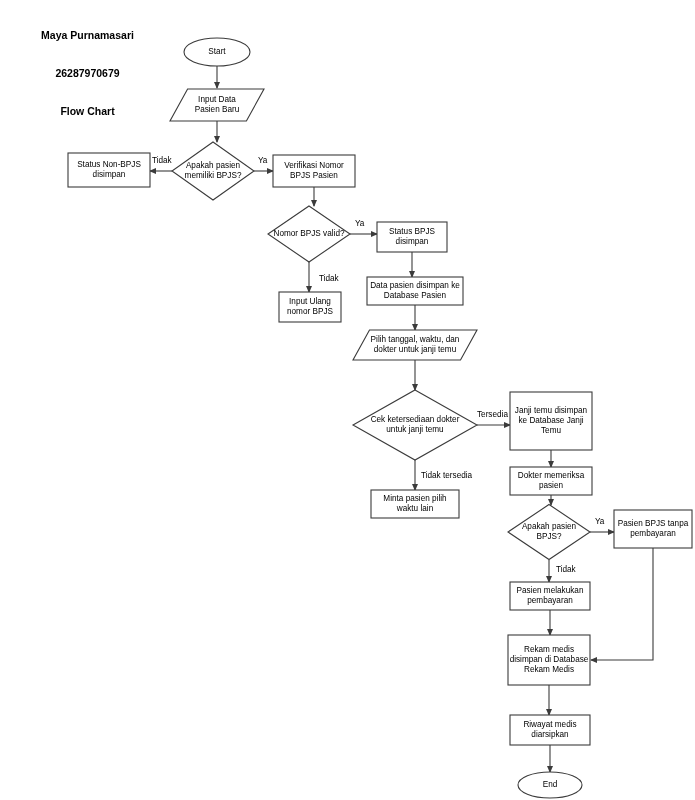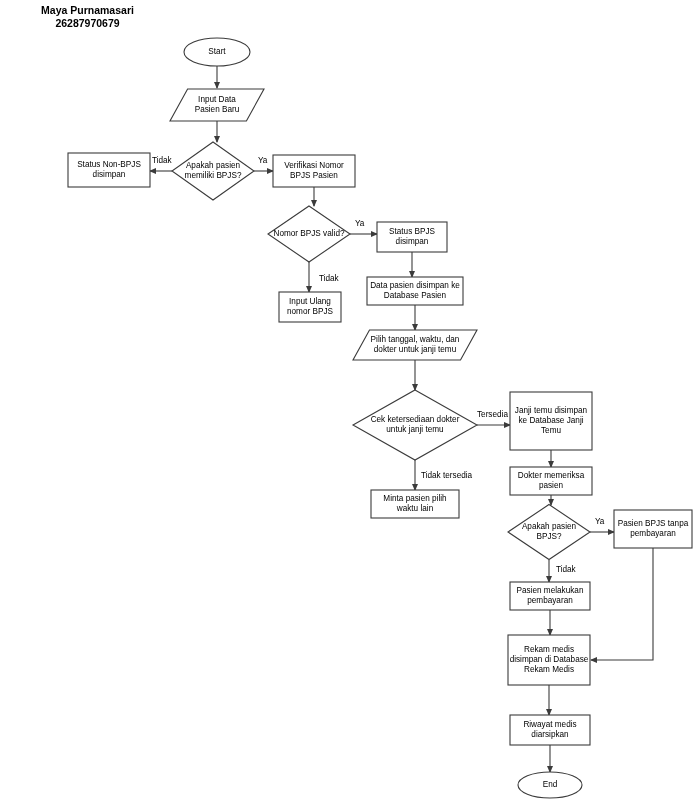--- a/index.html
+++ b/index.html
@@ -28,21 +28,21 @@
     top: 4px;
     width: 175px;
     text-align: center;
     font-family: "Liberation Sans", sans-serif;
     font-weight: bold;
     font-size: 10.5px;
     line-height: 13px;
     color: #000000;
     user-select: none;
   }
-  .title-line { display: block; white-space: nowrap; }
+  .title-line { display: block; white-space: nowrap; margin-top: 25px; }
   svg { display: block; }
   .node-shape {
     fill: #ffffff;
     stroke: #3b3b3b;
     stroke-width: 1.1;
   }
   .node-text {
     font-family: "Liberation Sans", sans-serif;
     font-size: 8.2px;
     fill: #000000;
@@ -61,20 +61,21 @@
   }
 </style>
 </head>
 <body>
 
 <div id="chart-root">
 
   <div class="title-block">
     <span class="title-line">Maya Purnamasari</span>
     <span class="title-line">26287970679</span>
+    <span class="title-line">Flow Chart</span>
   </div>
 
   <svg id="flow-svg" width="695" height="800" viewBox="0 0 695 800">
     <defs>
       <marker id="arrowhead" markerWidth="7" markerHeight="7" refX="6" refY="3" orient="auto" markerUnits="userSpaceOnUse">
         <path d="M0,0 L7,3 L0,6 z" fill="#3b3b3b"></path>
       </marker>
     </defs>
     <g id="edges-layer">
         <g>

